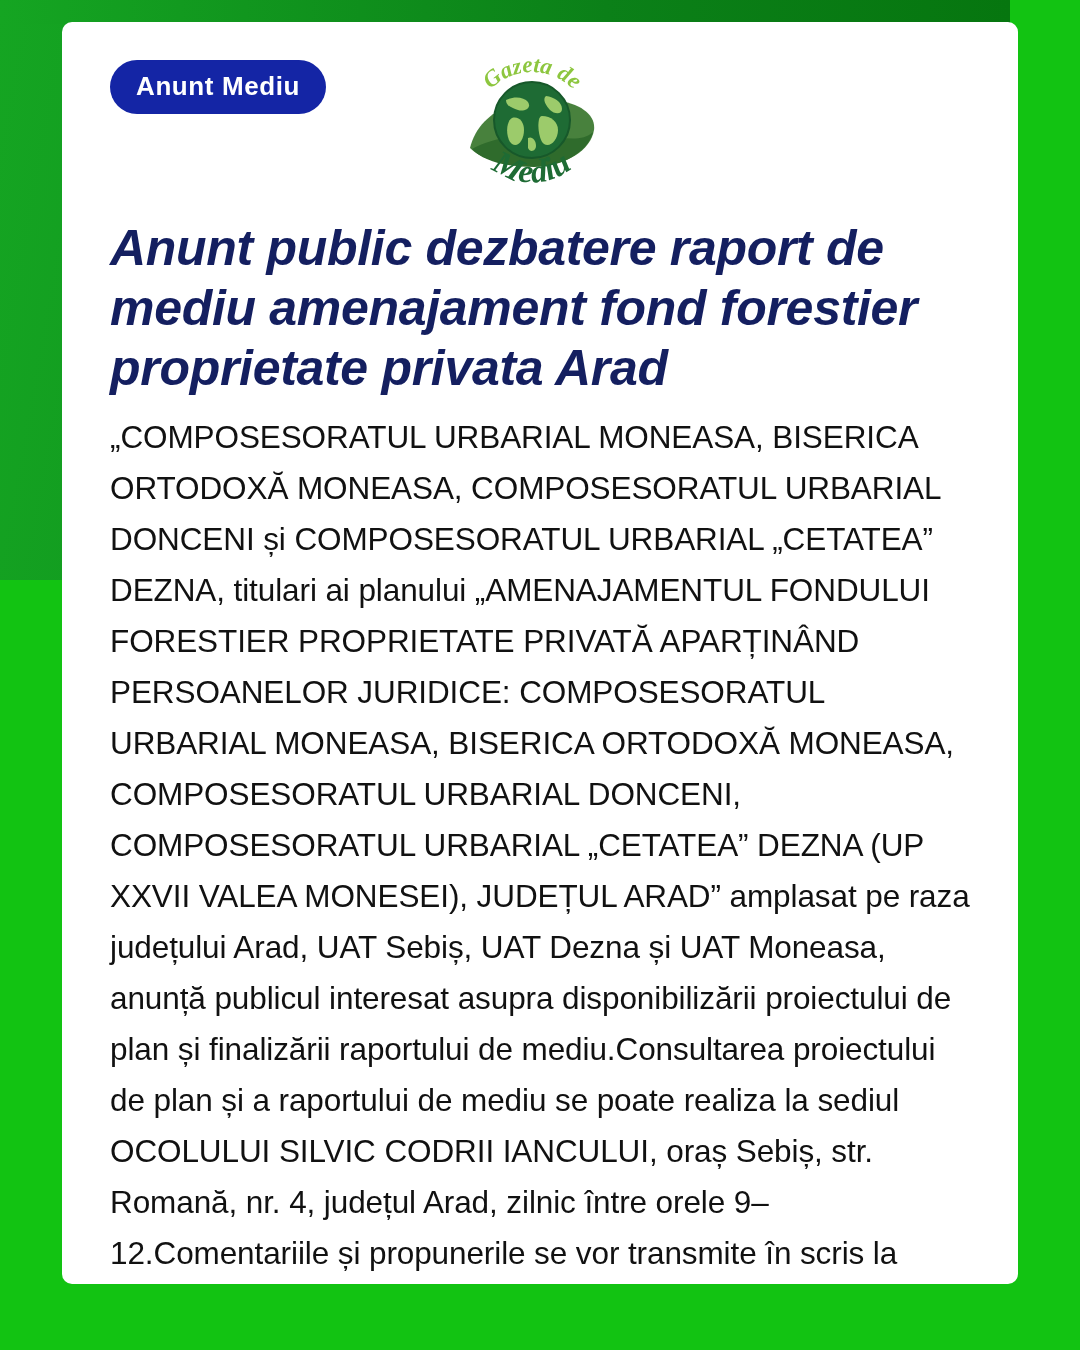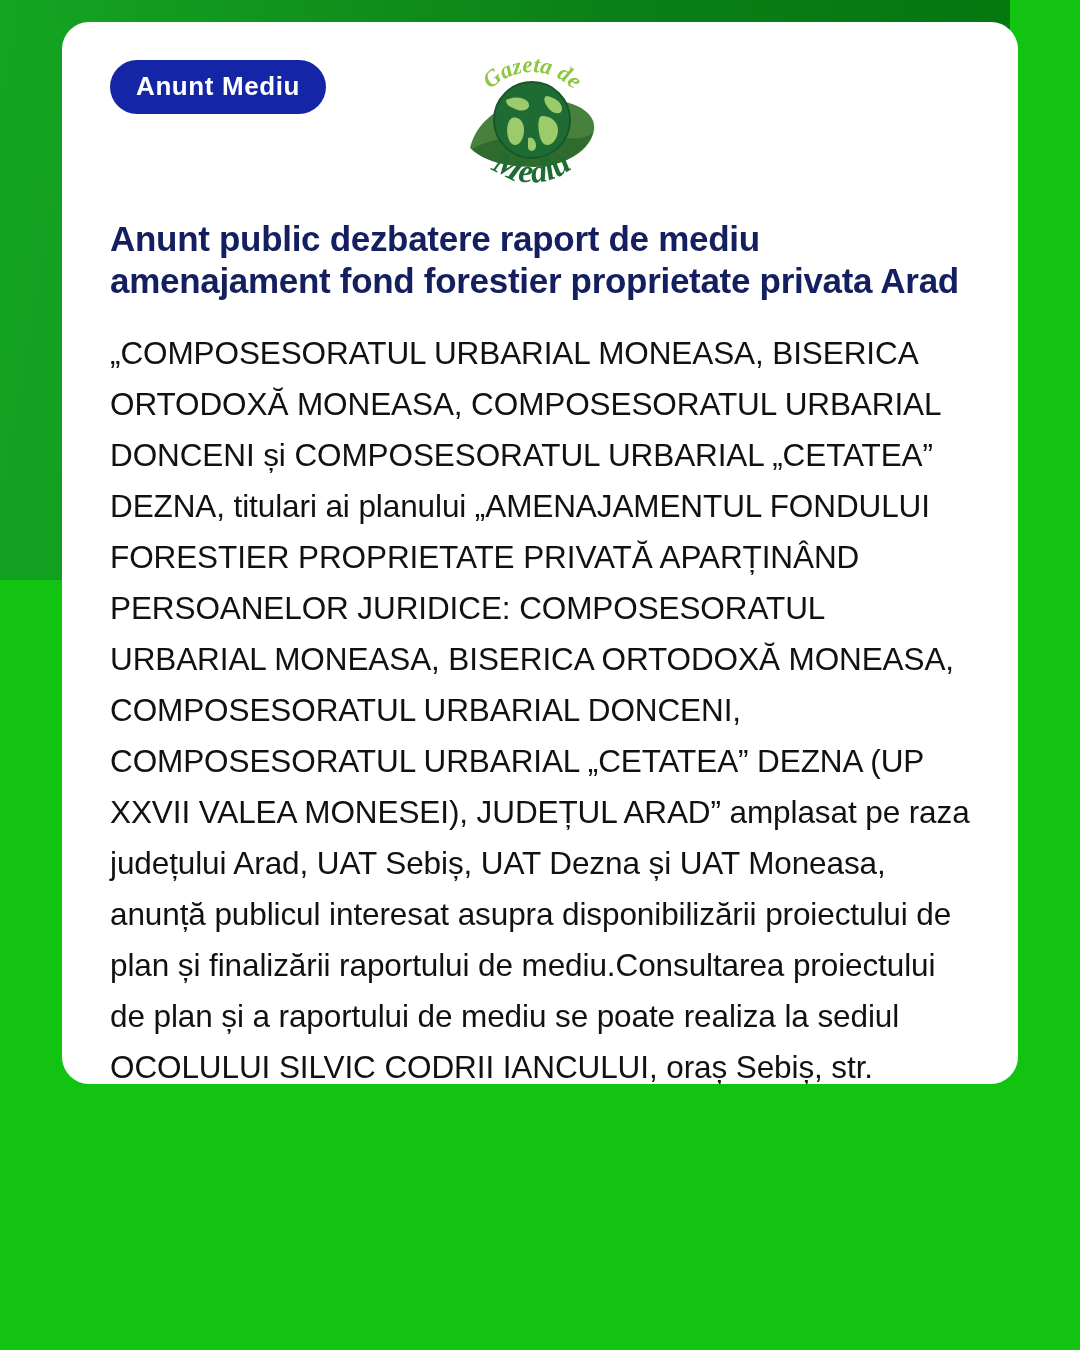--- a/index.html
+++ b/index.html
@@ -36,23 +36,23 @@
     height:24px;
     background:linear-gradient(90deg,#15A522 0%,#0B8018 60%,#06760F 100%);
   }
 
   
   .card {
     position:absolute;
     left:62px;
     top:22px;
     width:956px;
-    height:1062px;
+    height:1262px;
     background:#FFFFFF;
-    border-radius:27px;
+    border-radius:10px;
     overflow:hidden;
   }
 
   .card-inner {
     padding:38px 48px 0 48px;
     height:100%;
   }
 
   
   .header-row {
@@ -82,27 +82,28 @@
     top:-8px;
     width:140px;
     height:150px;
   }
 
   .logo-wrap svg { display:block; }
 
   
   .title {
     color:#141F60;
-    font-size:35px;
+    font-size:50px;
     font-weight:bold;
     line-height:1.20;
     letter-spacing:-0.3px;
     margin-top:8px;
-    margin-bottom:26px;
+    margin-bottom:14px;
     max-width:860px;
+    font-style:italic;
   }
 
   
   .body-text {
     color:#111111;
     font-size:31.5px;
     line-height:1.62;
     letter-spacing:-0.1px;
     max-width:870px;
     font-stretch:condensed;

